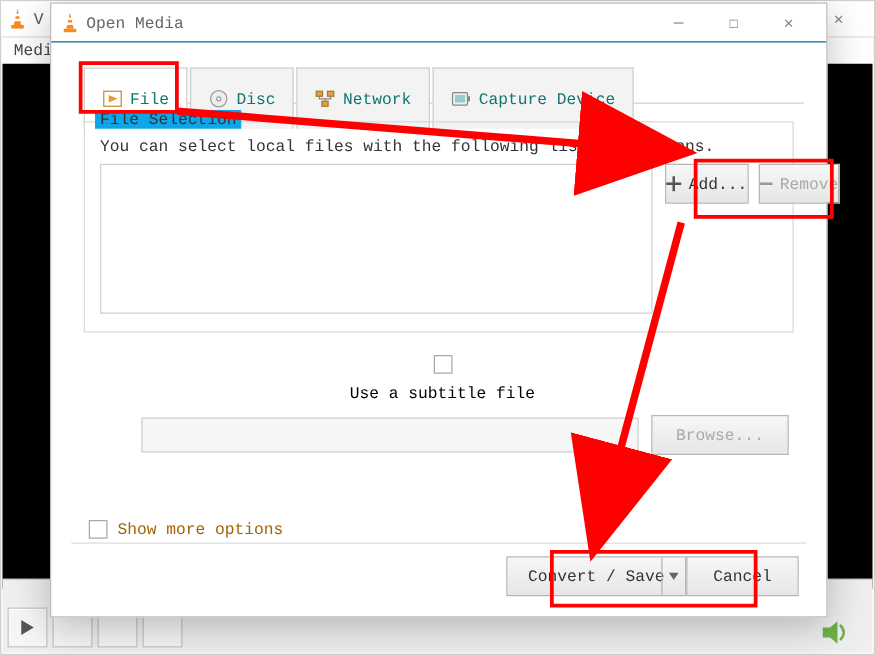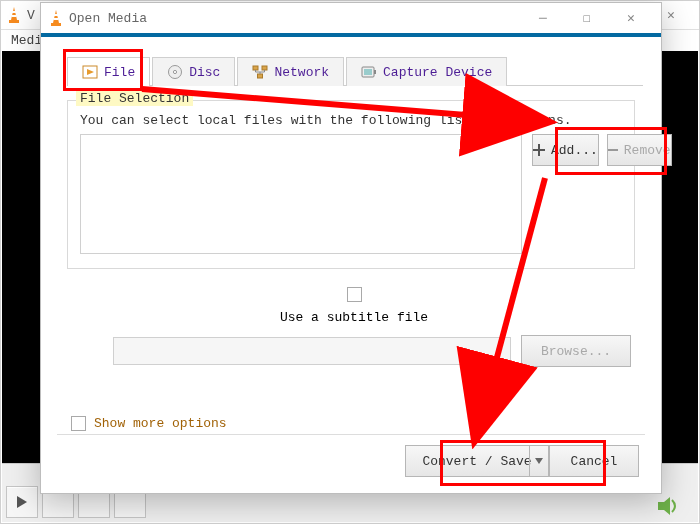--- a/index.html
+++ b/index.html
@@ -6,34 +6,34 @@
   .bg-window{position:absolute;inset:0;background:#fff;border:1px solid #d0d0d0;}
   .bg-title{height:28px;background:#fff;border-bottom:1px solid #e0e0e0;display:flex;align-items:center;padding:0 6px;gap:6px;color:#555;}
   .bg-menu{height:20px;padding:0 10px;color:#444;display:flex;align-items:center;}
   .bg-black{position:absolute;left:1px;right:1px;top:50px;bottom:52px;background:#000;}
   .bg-bottom{position:absolute;left:1px;right:1px;bottom:1px;height:50px;background:#efefef;border-top:1px solid #ccc;display:flex;align-items:flex-end;padding:4px;gap:4px;}
   .bg-btn{width:30px;height:30px;border:1px solid #c5c5c5;background:#f6f6f6;box-shadow:inset 0 1px 0 #fff;display:flex;align-items:center;justify-content:center;}
   .triangle-play{width:0;height:0;border-left:10px solid #555;border-top:6px solid transparent;border-bottom:6px solid transparent;}
   .speaker{position:absolute;right:14px;bottom:6px;width:26px;height:20px;}
 
   .dialog{position:absolute;left:40px;top:2px;width:620px;height:490px;background:#fff;border:1px solid #bdbdbd;box-shadow:0 8px 30px rgba(0,0,0,.25);}
-  .dlg-titlebar{height:30px;display:flex;align-items:center;padding:0 8px;color:#666;border-bottom:4px solid #0369a1;}
+  .dlg-titlebar{height:30px;display:flex;align-items:center;padding:0 8px;color:#666;border-bottom:1px solid #0369a1;}
   .dlg-titlebar .title{flex:1;padding-left:6px;}
   .win-controls{display:flex;gap:0;}
   .win-ctrl{width:44px;height:28px;display:flex;align-items:center;justify-content:center;color:#888;}
   .vlc-cone{width:14px;height:16px;display:inline-block;}
 
   .tabbar{display:flex;gap:2px;margin:20px 0 0 26px;height:28px;}
-  .tab{display:flex;align-items:center;gap:6px;padding:0 14px;height:28px;border:1px solid #cfcfcf;background:#f3f3f3;color:#4c1d95;border-bottom:none;position:relative;}
+  .tab{display:flex;align-items:center;gap:6px;padding:10px 14px;height:28px;border:1px solid #cfcfcf;background:#f3f3f3;color:#0f766e;border-bottom:none;position:relative;}
   .tab.active{background:#fff;}
   .tab-strip{height:1px;margin:0 18px 0 26px;background:#cfcfcf;}
   .icon{width:16px;height:16px;display:flex;align-items:center;justify-content:center;}
 
   .fieldset{margin:14px 26px 0 26px;border:1px solid #d9d9d9;padding:8px 12px 14px 12px;position:relative;}
-  .fieldset > .legend{position:absolute;top:-10px;left:8px;background:#fef9c3;padding:0 4px;color:#333;}
+  .fieldset > .legend{position:absolute;top:-10px;left:8px;background:#0ea5e9;padding:0 4px;color:#333;}
   .desc{color:#333;margin:4px 0 6px 0;}
 
   .select-row{display:flex;gap:10px;}
   .file-list{flex:1;height:118px;border:1px solid #d0d0d0;background:#fff;}
   .side-btns{width:90px;display:flex;flex-direction:row;gap:8px;}
   .win-button{height:30px;border:1px solid #b6b6b6;background:linear-gradient(#f7f7f7,#e6e6e6);display:flex;align-items:center;justify-content:center;gap:6px;color:#333;font-family:inherit;}
   .win-button.disabled{color:#a9a9a9;}
 
   .sub-row{display:flex;align-items:center;gap:8px;margin:18px 28px 0 34px;flex-direction:column;}
   .chk{width:13px;height:13px;border:1px solid #a9a9a9;background:#fff;display:inline-block;}

